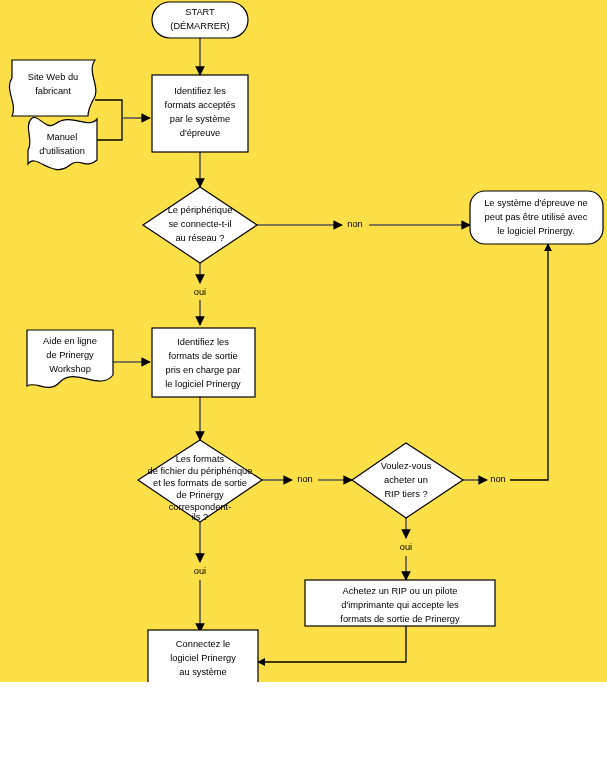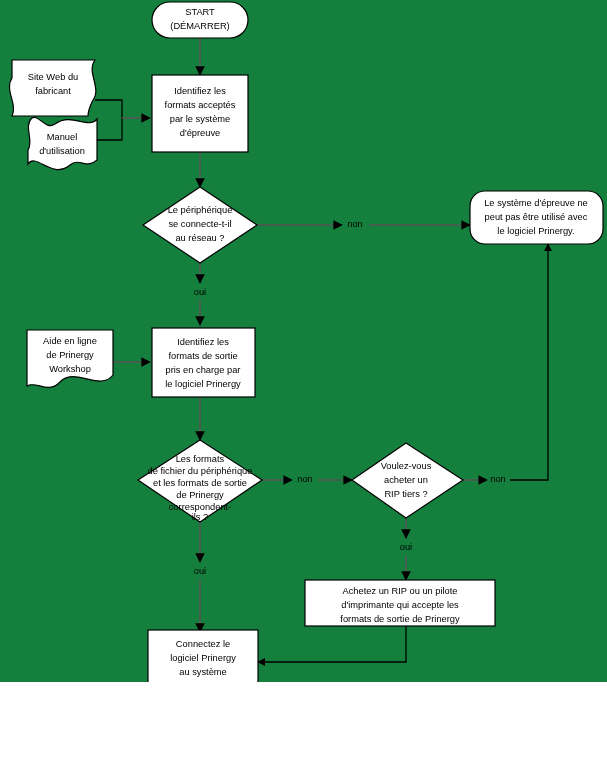--- a/index.html
+++ b/index.html
@@ -7,21 +7,21 @@
     padding: 0;
     background: #ffffff;
   }
   body {
     font-family: "Liberation Sans", sans-serif;
   }
   #flowchart-root {
     position: relative;
     width: 607px;
     height: 682px;
-    background: #15803d;
+    background: #fde047;
     overflow: hidden;
   }
   svg.chart {
     display: block;
     width: 607px;
     height: 763px;
   }
   .shape-stroke {
     fill: #ffffff;
     stroke: #000000;

